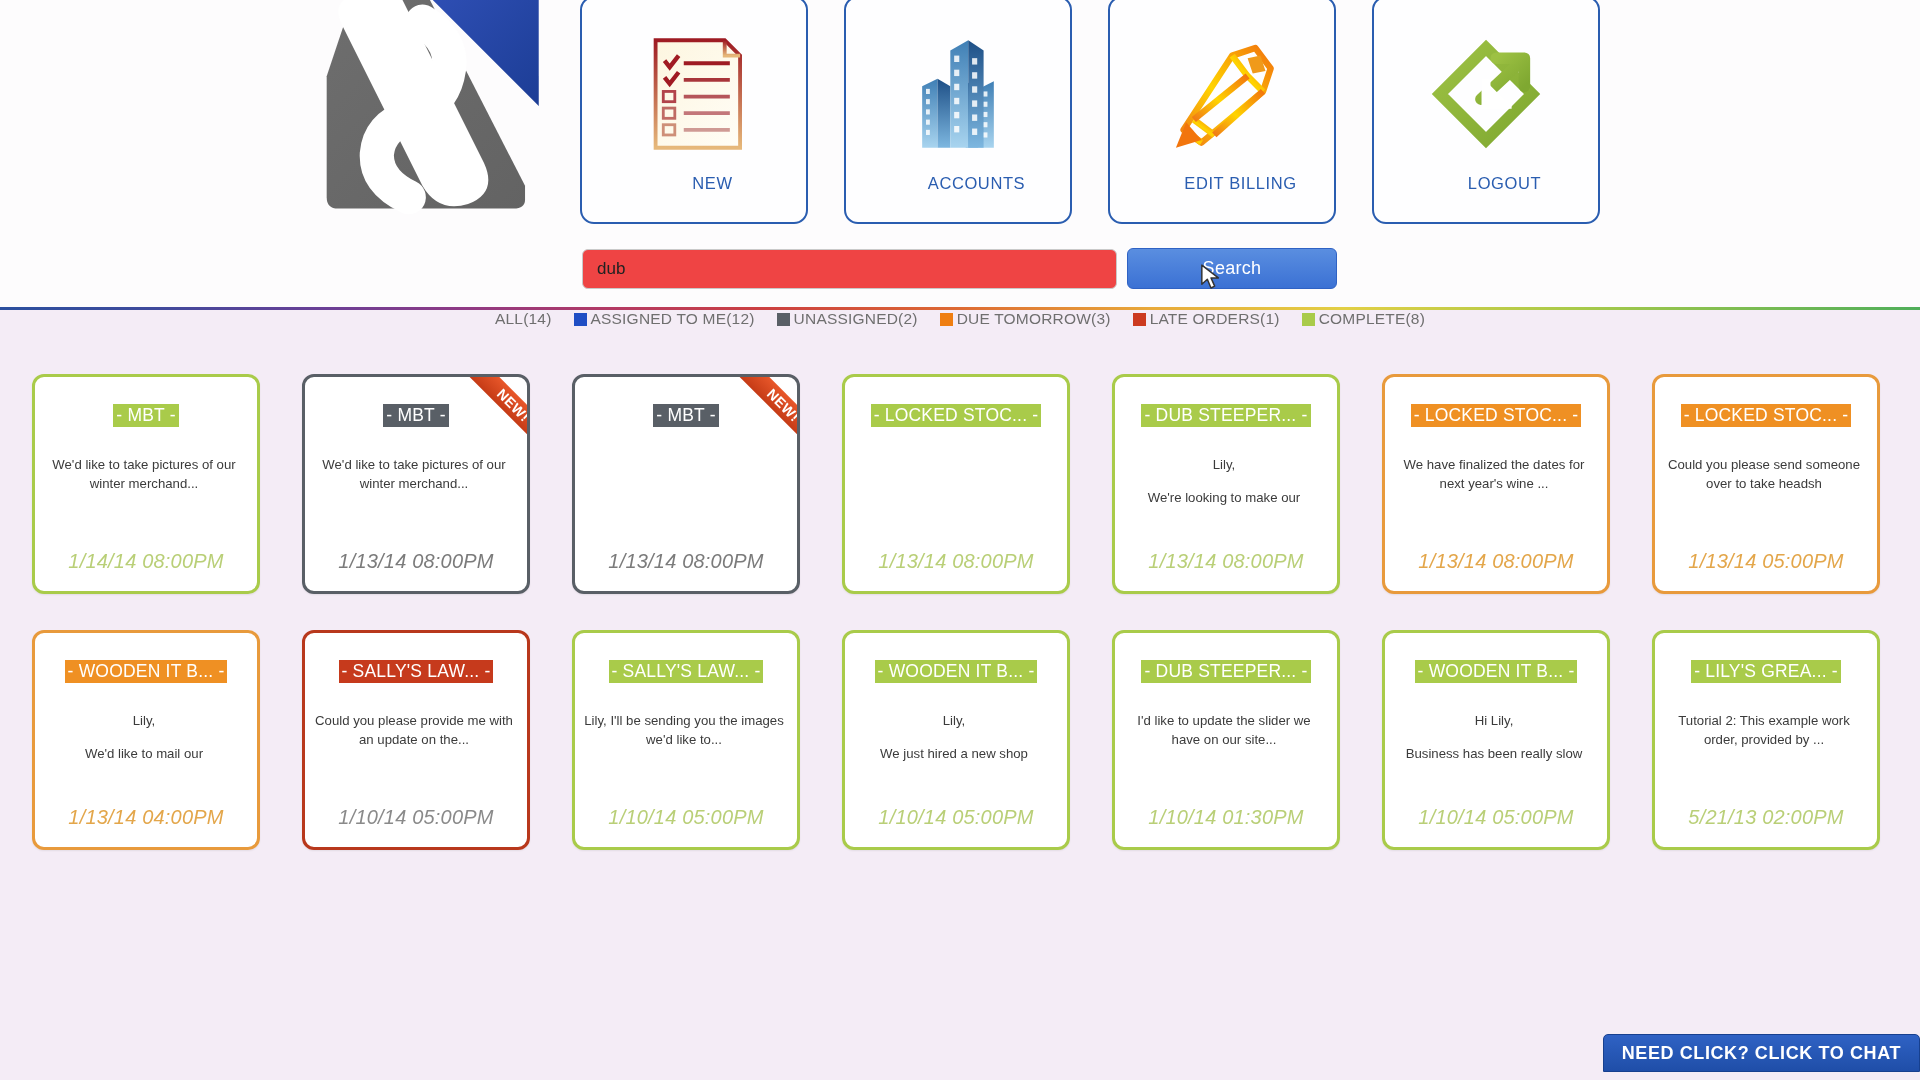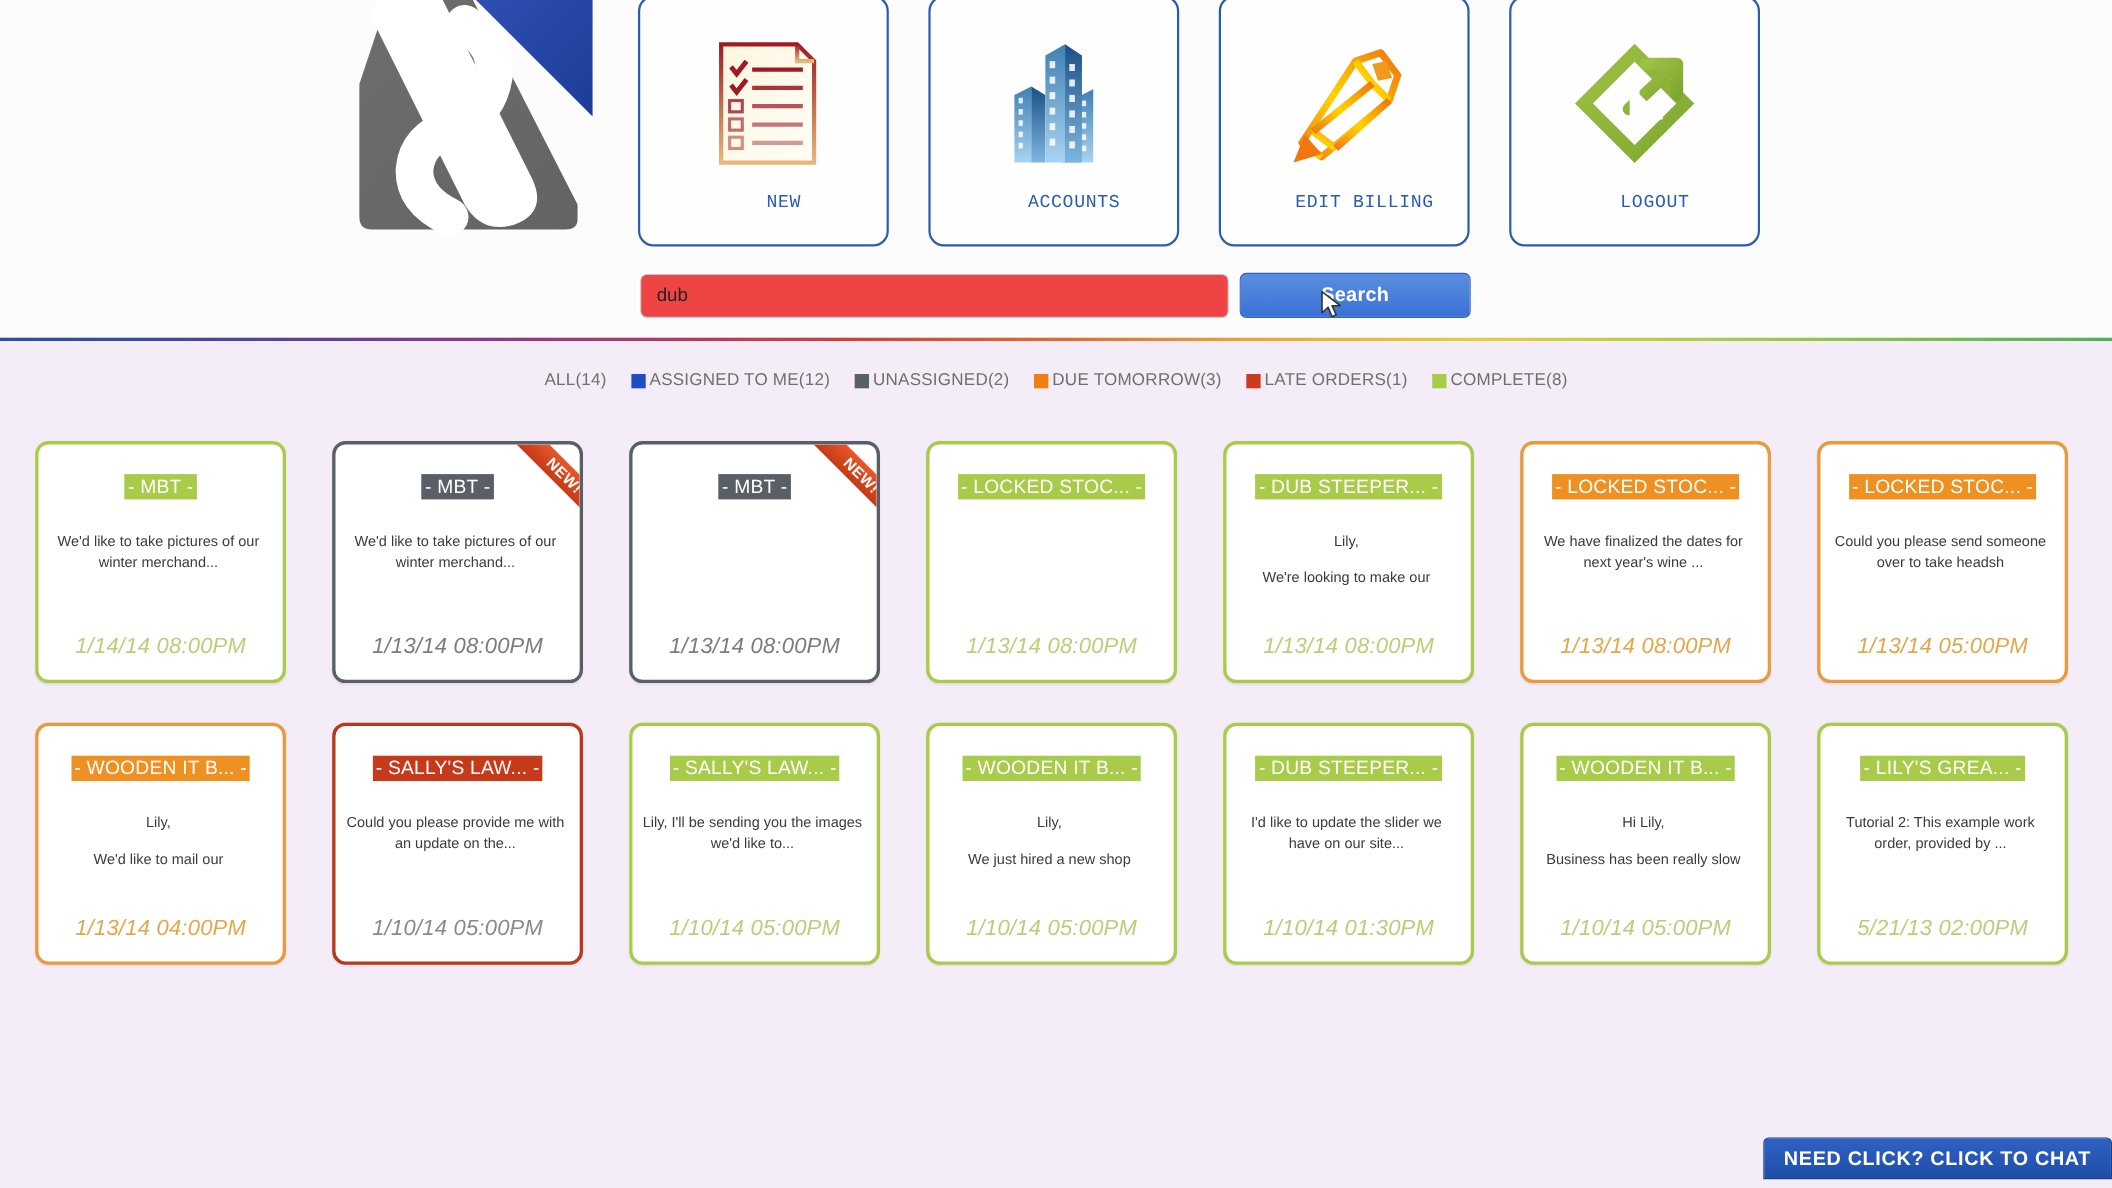--- a/index.html
+++ b/index.html
@@ -35,21 +35,21 @@
     align-items: center; justify-content: flex-start;
     padding-top: 26px;
     cursor: pointer;
   }
   .tile-icon { width: 140px; height: 140px; display:flex; align-items:center; justify-content:center; }
   .tile-icon svg { width: 128px; height: 128px; }
   .tile-label {
     margin-top: 10px;
     font-size: 16.5px; letter-spacing: .6px;
     color: #2a5db0;
-    font-family: Liberation Mono, monospace;
+    font-family: Liberation Sans, sans-serif;
     margin-left: 37px;
   }
 
   
   .search-row {
     position: absolute; left: 582px; top: 248px;
     display: flex; align-items: center; gap: 10px;
   }
   .search-input {
     width: 535px; height: 40px;
@@ -61,21 +61,21 @@
     outline: none;
     font-family: "Liberation Sans", sans-serif;
   }
   .search-input::placeholder { color:#9b9b9b; }
   .search-btn {
     width: 210px; height: 41px;
     border: 1px solid #2f62c4;
     border-radius: 6px;
     background: linear-gradient(#5a8ee0, #3b71d4);
     color: #ffffff;
-    font-size: 18px; font-weight: bold;
+    font-size: 18px; font-weight: normal;
     letter-spacing: .3px;
     cursor: pointer;
     font-family: "Liberation Sans", sans-serif;
   }
   .cursor-arrow { position:absolute; left: 1200px; top: 263px; width: 22px; height: 28px; pointer-events:none; }
 
   
   .rainbow {
     position: absolute; top: 307px; left: 0; width: 1920px; height: 3px;
     background: linear-gradient(to right,
@@ -86,21 +86,21 @@
 
   
   .board {
     position: absolute; top: 310px; left: 0;
     width: 1920px; height: 770px;
     background: #f4ecf6;
   }
 
   .filters {
     display: flex; align-items: center; justify-content: center;
-    gap: 0px; padding-top: 27px;
+    gap: 0px; 
   }
   .filter {
     display: flex; align-items: center;
     font-size: 15.5px; color: #6f6f6f;
     letter-spacing: .2px; cursor: pointer;
     margin-right: 22px;
     font-family: "Liberation Sans", sans-serif;
   }
   .filter:last-child { margin-right: 0; }
   .swatch { width: 13px; height: 13px; margin-right: 4px; display:inline-block; }

